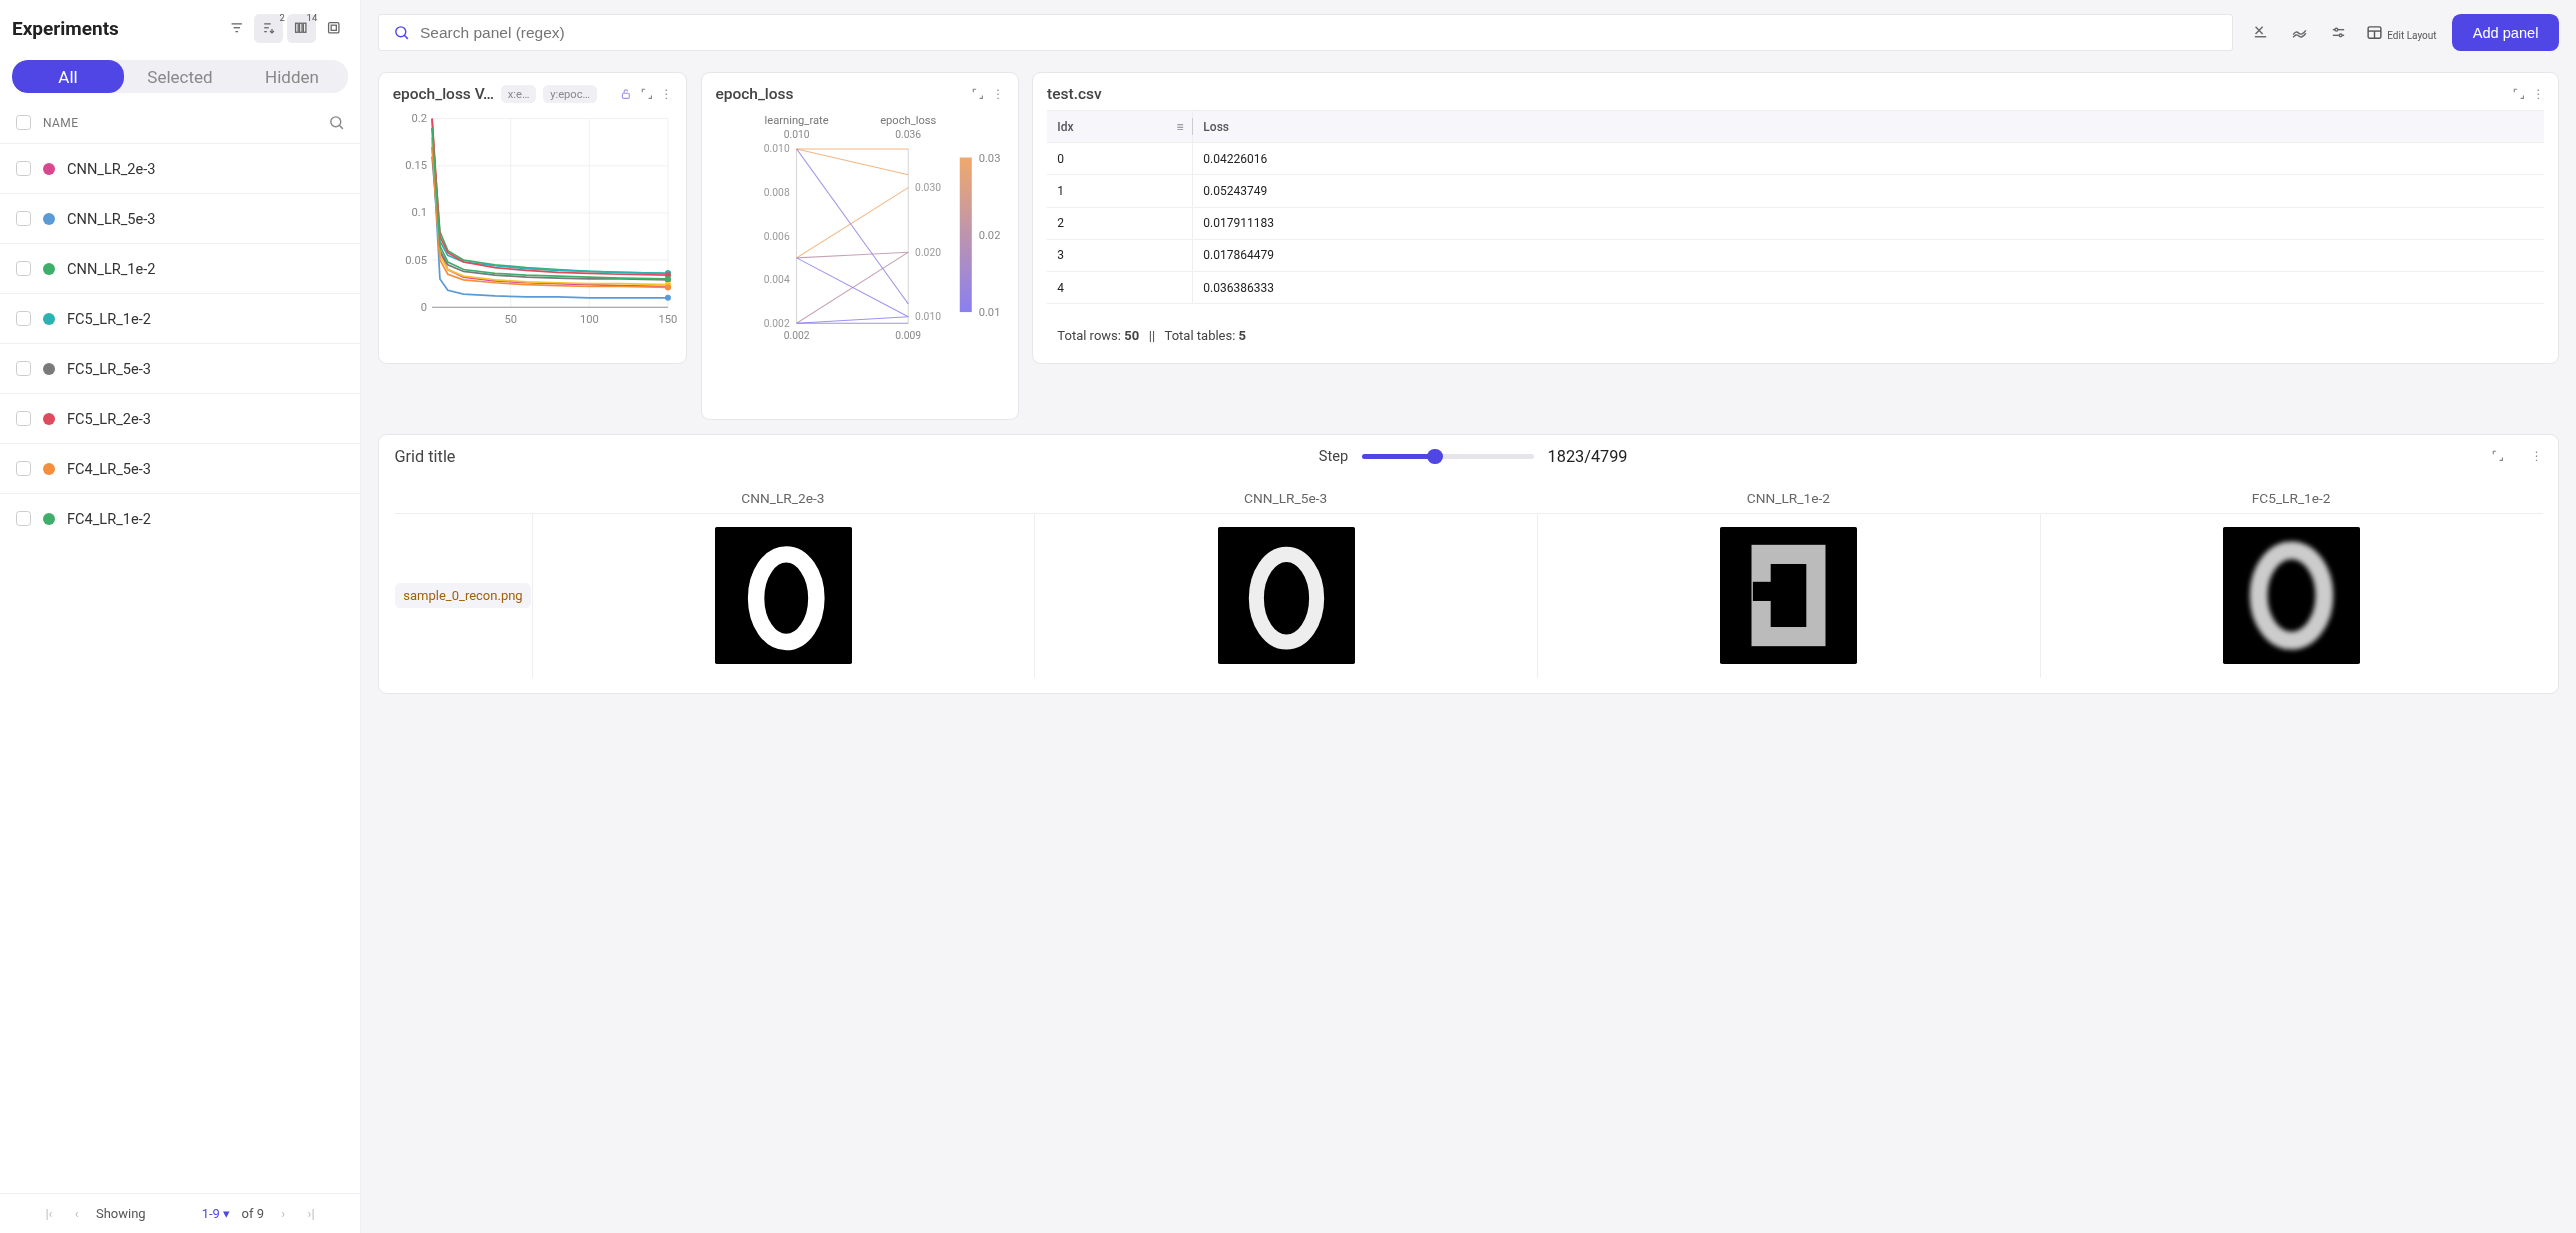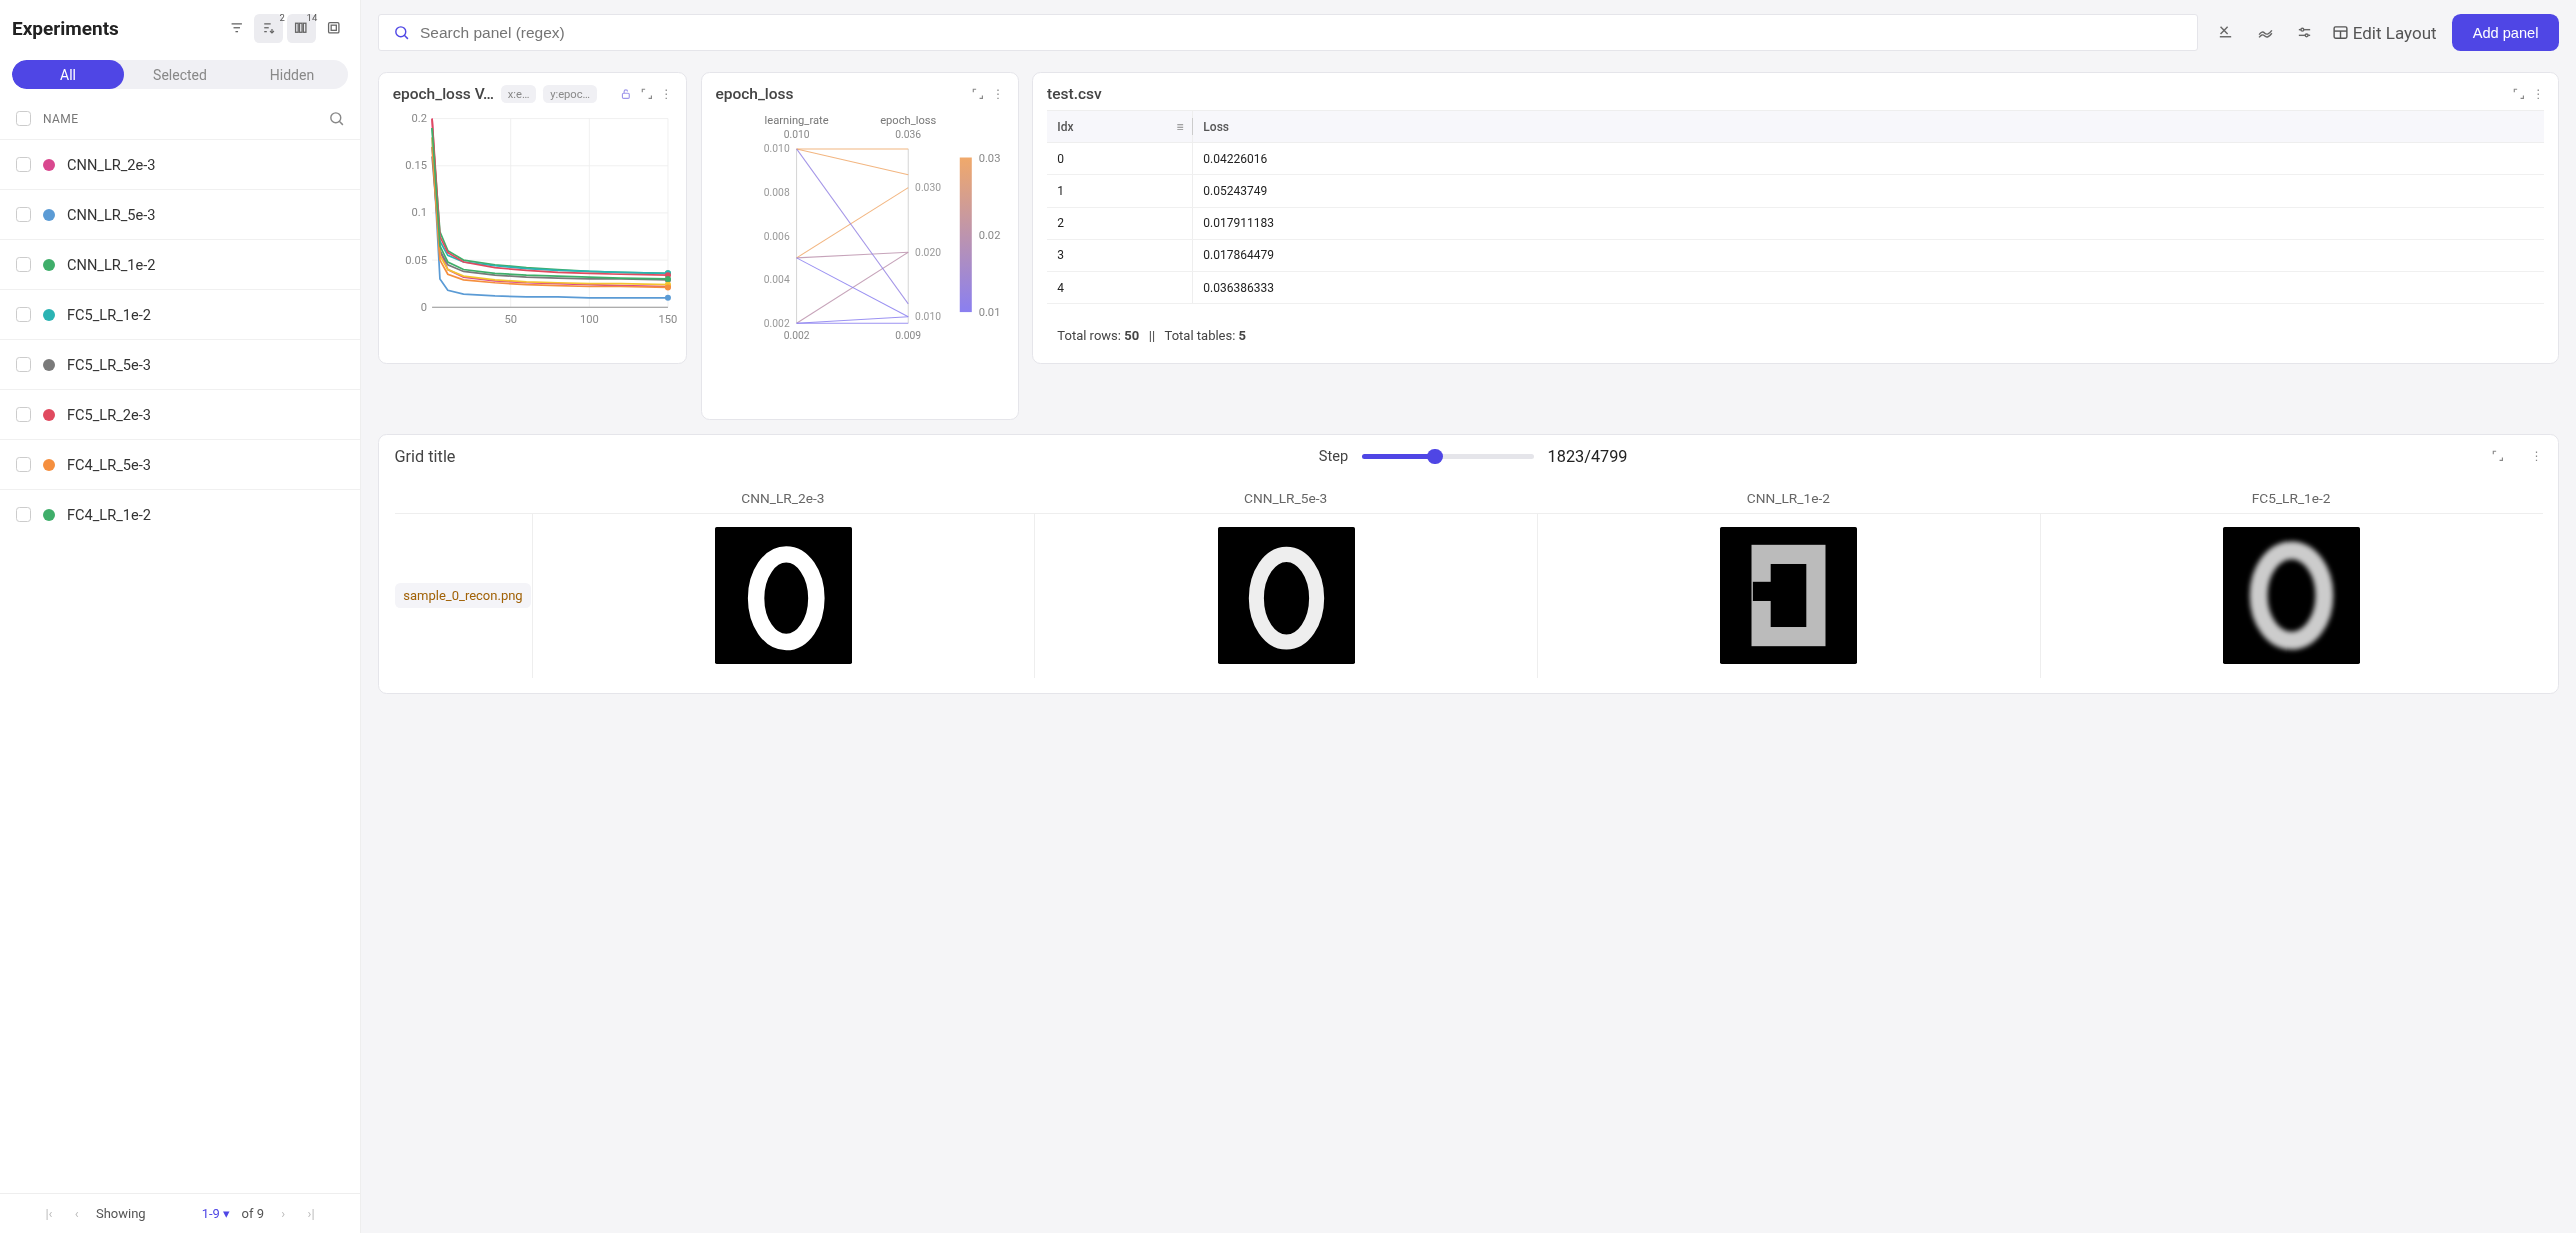--- a/index.html
+++ b/index.html
@@ -8,40 +8,40 @@
   
   .sidebar { width: 361px; background: #fff; display: flex; flex-direction: column; border-right: 0.9px solid #eee;}
   .sidebar-top { padding: 13.7px 12px 8.6px 12px;}
   .sb-row1 { display: flex; align-items: center; justify-content: space-between; }
   .sb-title { font-size: 19px; font-weight: 700; color: #222; }
   .sb-icons { display: flex; gap: 3.4px; }
   .icon-btn { position: relative; width: 29px; height: 29px; border-radius: 5.2px; display: flex; align-items: center; justify-content: center; cursor: pointer; color: #666;}
   .icon-btn.active { background: #ececf0; }
   .badge { position: absolute; top: -1.7px; right: -1.7px; font-size: 9.5px; color: #555; }
   .pill-tabs { display: flex; background: #f0f0f4; border-radius: 15.5px; margin-top: 17px; overflow: hidden; }
-  .pill { flex: 1; text-align: center; padding: 6.9px 0; font-size: 14px; color: #888; cursor: pointer;}
+  .pill { flex: 1; text-align: center; padding: 6.9px 0; font-size: 17px; color: #888; cursor: pointer;}
   .pill.active { background: #4f46e5; color: #fff; border-radius: 15.5px;}
   .list-header { display: flex; align-items: center; padding: 12px 15.5px; color: #777; font-size: 12px; letter-spacing: 0.4px;}
   .list-header .search-right { margin-left: auto; }
   .chk { width: 15.5px; height: 15.5px; border: 1.3px solid #ccc; border-radius: 3.4px; margin-right: 12px; flex-shrink:0;}
   .exp-list { flex: 1; overflow-y: auto; }
   .exp-row { display: flex; align-items: center; padding: 15.5px 15.5px; border-top: 0.9px solid #f0f0f0; cursor: pointer;}
   .dot { width: 12px; height: 12px; border-radius: 50%; margin-right: 12px; flex-shrink:0;}
   .exp-name { font-size: 14.6px; color: #333; }
   .pager { display: flex; align-items: center; justify-content: center; gap: 12px; padding: 10.3px 6.9px; border-top: 0.9px solid #eee; color: #555; font-size: 13px;}
   .pager .pg-icon { color: #bbb; cursor: pointer; padding: 1.7px 5.2px;}
   .pager .blue { color: #4f46e5; margin-left: 44px; }
   
   
   .main { flex: 1; padding: 8.6px 17px 0 17px; display: flex; flex-direction: column; overflow: hidden;}
   .topbar { display: flex; align-items: center; gap: 15.5px; height: 48px;}
   .search-wrap { flex: 1; display: flex; align-items: center; gap: 10.3px; background: #fff; border: 0.9px solid #e5e5ea; border-radius: 3px; padding: 8.6px 13.7px;}
   .search-wrap input { border: none; outline: none; font-size: 15.5px; color: #555; flex: 1; background: transparent;}
   .tb-icon { color: #666; cursor: pointer; padding: 3.4px;}
-  .edit-layout { display: flex; align-items: center; gap: 4px; color: #555; font-size: 17px; cursor: pointer;}
+  .edit-layout { display: flex; align-items: flex-end; gap: 4px; color: #555; font-size: 10px; cursor: pointer;}
   .add-panel { background: #4f46e5; color: #fff; border: none; padding: 10.3px 20.6px; font-size: 14.6px; border-radius: 8.6px; cursor: pointer;}
   
   .panel-grid { flex:1; overflow-y:auto; padding-top: 15.5px;}
   .row { display: flex; gap: 13.7px; margin-bottom: 13.7px;}
   .panel { background: #fff; border: 0.9px solid #e5e5ea; border-radius: 8.6px; padding: 12px 13.7px; position: relative;}
   .panel-head { display: flex; align-items: center; gap: 6.9px; margin-bottom: 6.9px; color: #444;}
   .panel-title { font-size: 15.5px; font-weight: 500; color: #444;}
   .tag { background: #f0f0f4; color: #888; font-size: 11.2px; padding: 2.6px 6.9px; border-radius: 5.2px;}
   .panel-head .spacer { flex: 1; }
   .head-icon { color: #888; cursor: pointer; }

